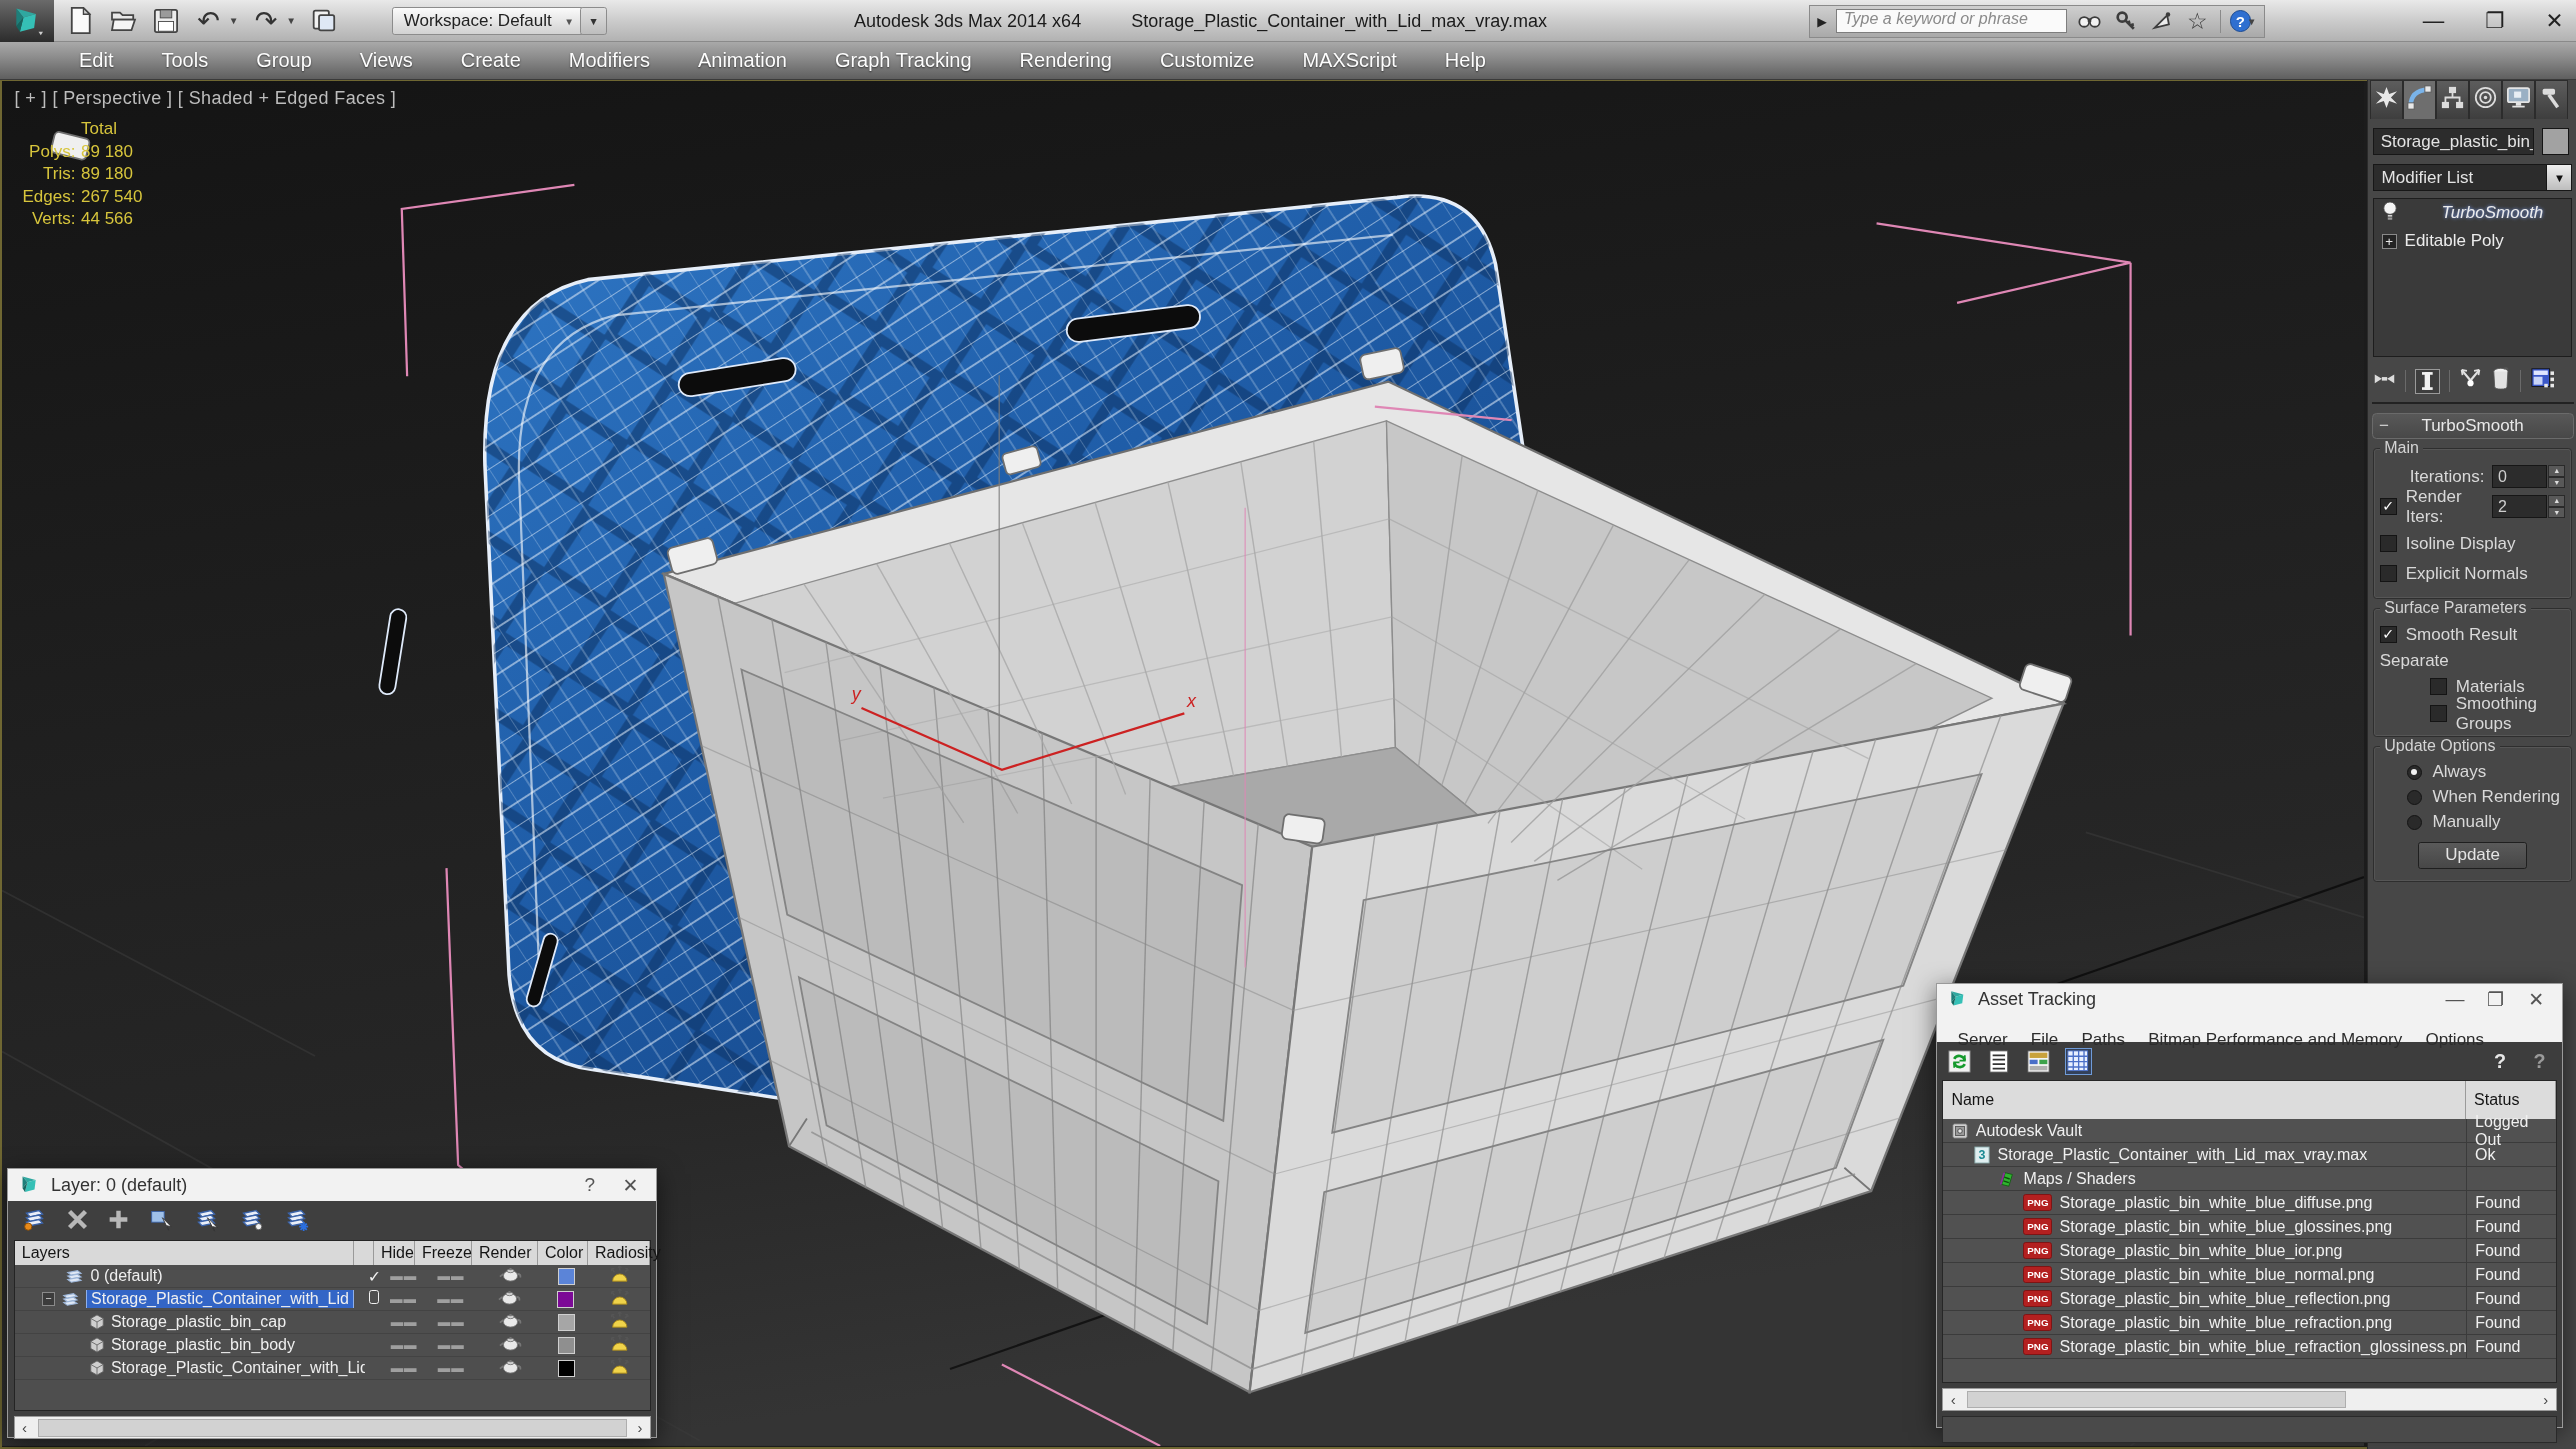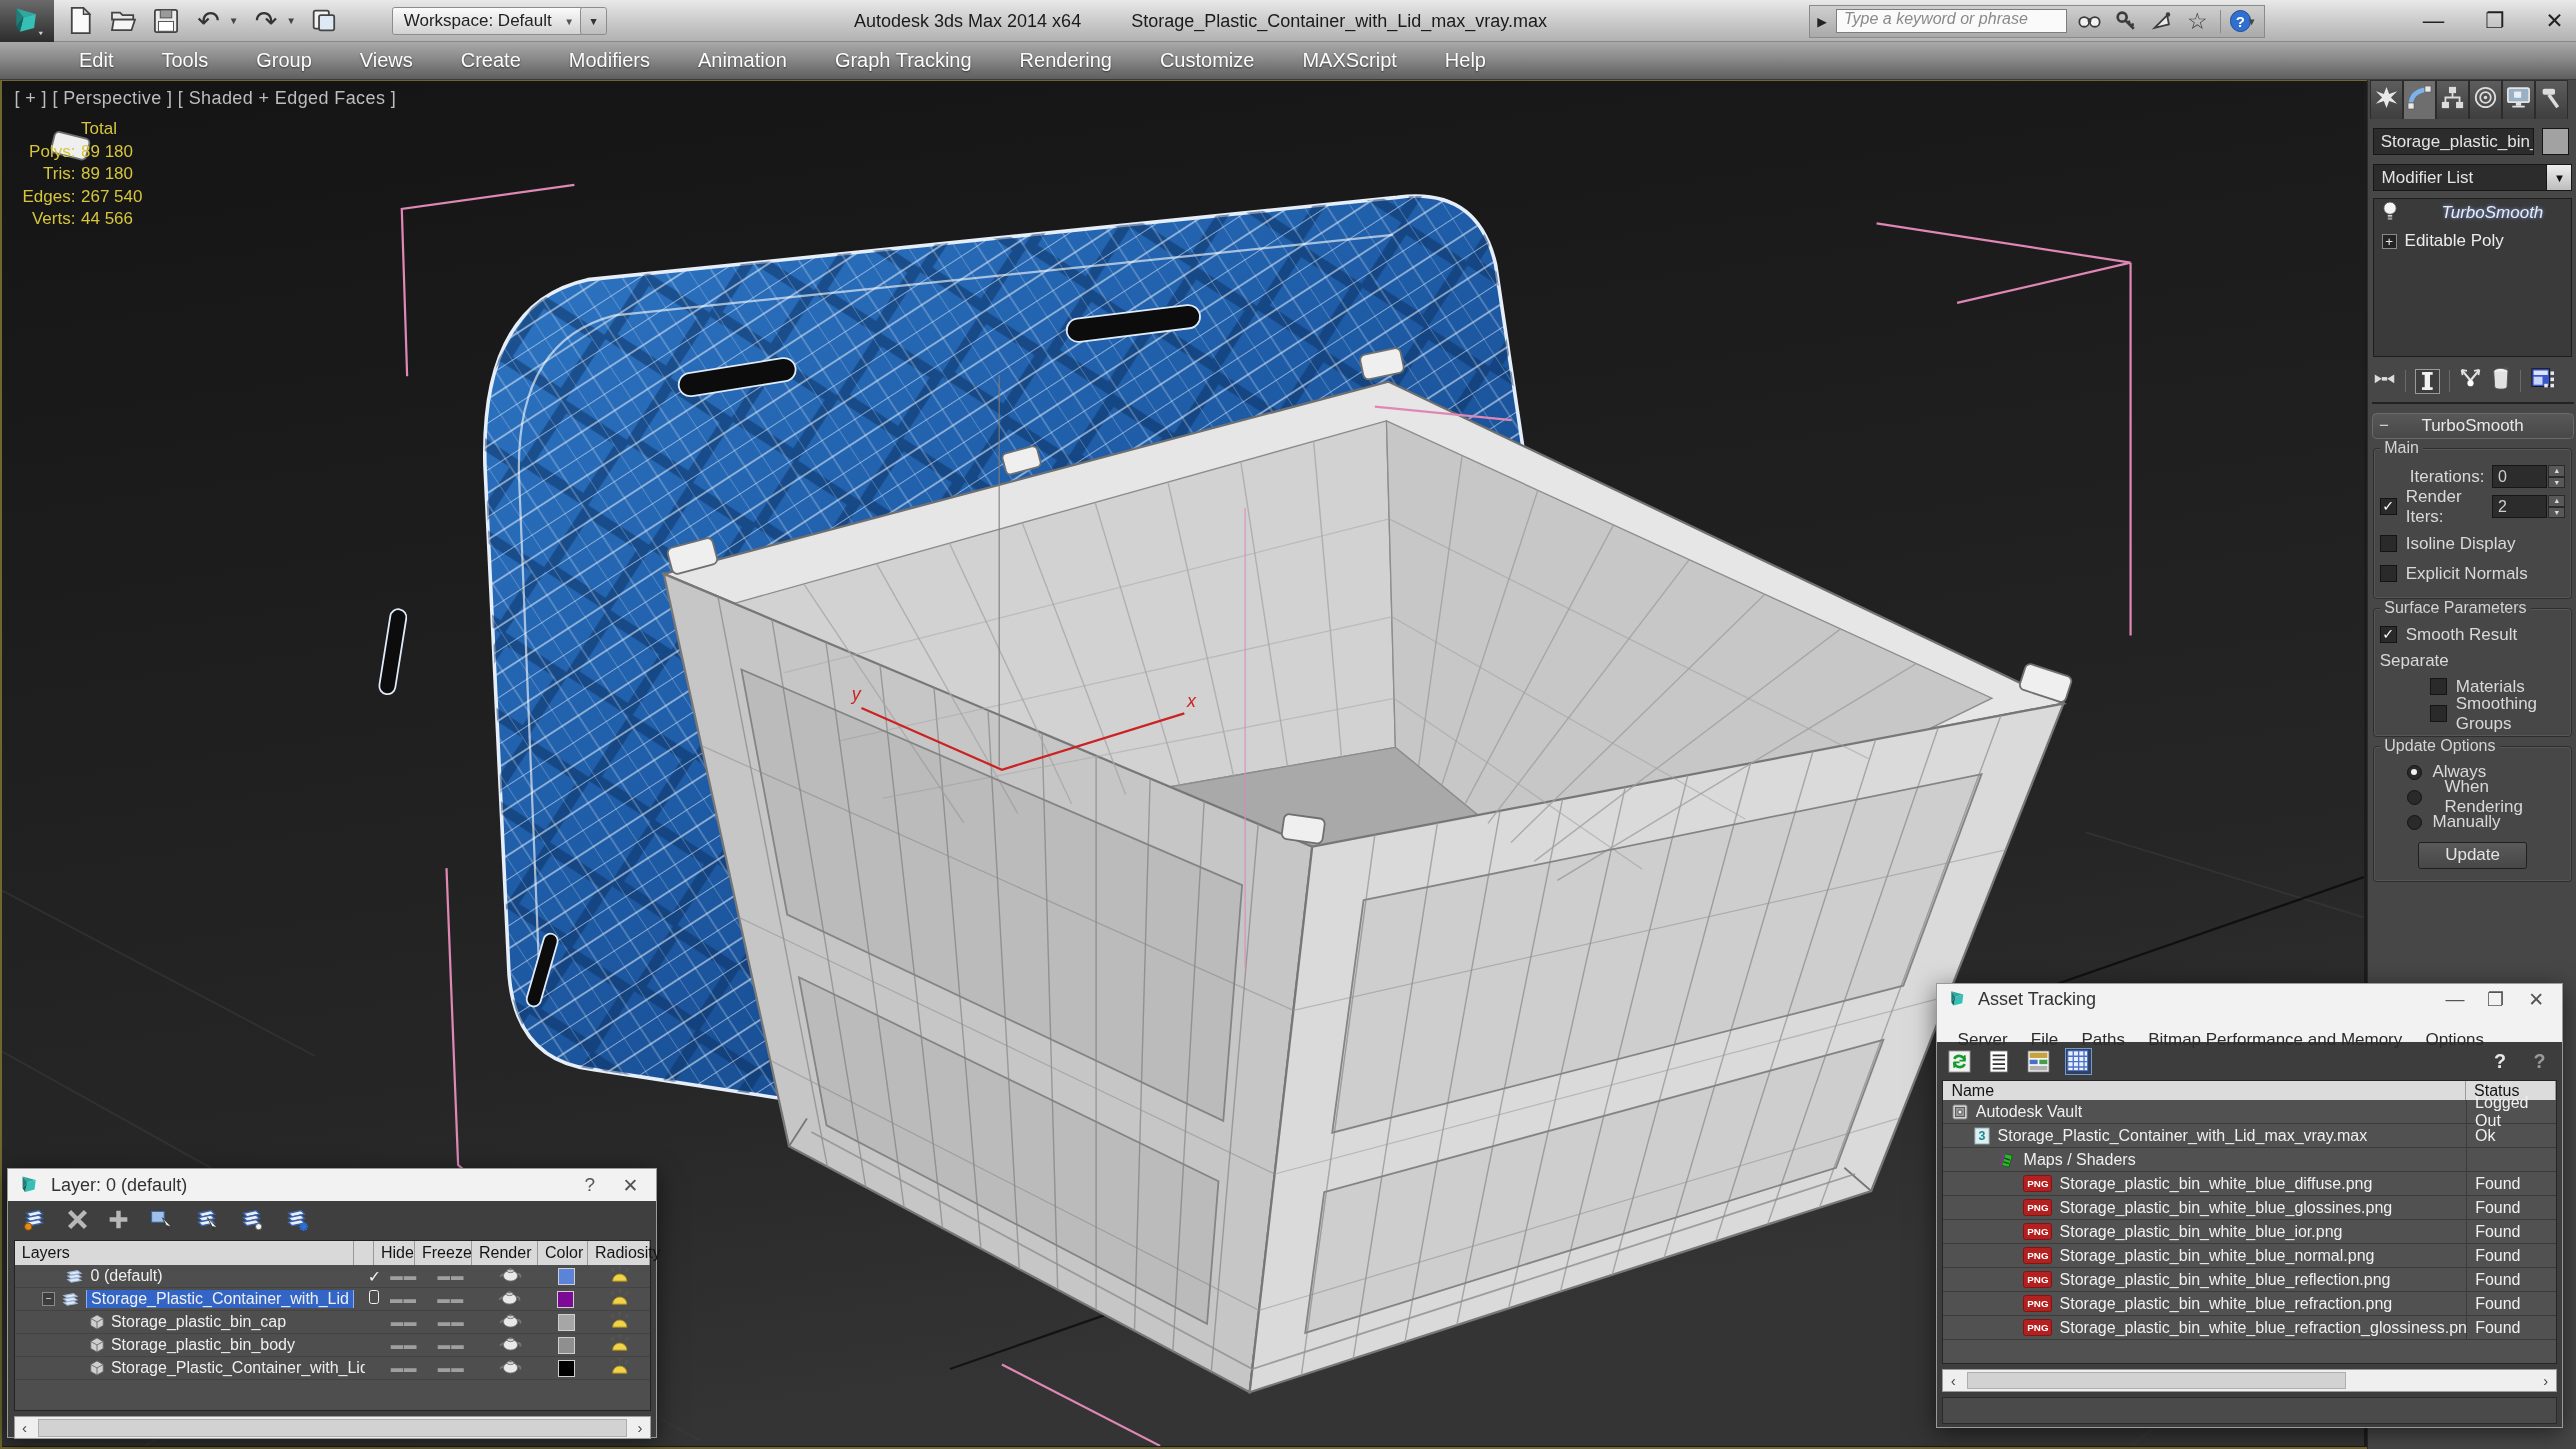--- a/index.html
+++ b/index.html
@@ -124,21 +124,21 @@
   .scr-arr { width:19.7px; text-align:center; color:#444; font-size:15px; }
 
   #assetdlg { left:1936px; top:983px; width:627px; height:445px; background:#3d3d3d; }
   #asset-menus { height:28px; background:#f2f2f2; display:flex; align-items:center; padding:0 9px; gap:0; }
   #asset-menus .mi { padding:0 11.6px; font-size:17px; color:#2c2c2c;margin-top:24px; }
   #asset-toolbar { height:38px; background:#3d3d3d; display:flex; align-items:center; gap:12.5px; padding:0 9px; }
   .at-ic { width:27px; height:27px; display:flex; align-items:center; justify-content:center; }
   .at-ic.active { border:0.9px solid #6f9bd8; background:#33415a; }
   #asset-toolbar .grow { flex:1; }
   #asset-grid { margin:0 5.4px; border:0.9px solid #262626; background:#515151; }
-  #asset-header { display:flex; height:19px; background:#dcdcdc; font-size:16px; color:#141414; }
+  #asset-header { display:flex; height:38px; background:#dcdcdc; font-size:16px; color:#141414; }
   #asset-header .hc { display:flex; align-items:center; padding:0 8px; border-right:0.9px solid #9a9a9a; }
   .arow { display:flex; height:24px; align-items:center; border-bottom:0.9px solid #3b3b3b; color:#f0f0f0; font-size:16px; }
   .arow .nm { display:flex; align-items:center; gap:7.2px; overflow:hidden; white-space:nowrap; }
   .arow .st { border-left:0.9px solid #3b3b3b; align-self:stretch; display:flex; align-items:center; padding:0 8px; }
   .png-badge { width:29px; height:17px; background:#b32020; border-radius:2.7px; color:#fff; font-size:9.8px;
     font-weight:bold; display:flex; align-items:center; justify-content:center; flex:none; border:0.9px solid #7e1414; }
   #asset-hscroll { margin:5.4px 5.4px 0 5.4px; height:22.4px; background:#efefef; border:0.9px solid #9a9a9a; display:flex; align-items:center; }
   #asset-hscroll .thumb { width:62%; height:17px; background:#d2d2d2; border:0.9px solid #aeaeae; margin-left:3.6px; }
   #asset-status { margin:5.4px; height:27px; background:#4a4a4a; border:0.9px solid #2a2a2a; }
 </style>
@@ -591,21 +591,21 @@
 
     <div class="groupbox">
       <div class="gb-label">Update Options</div>
       <div id="update-radios" style="padding-left:27px;">
           <div class="ctl-row" style="height: 25px;">
             <span class="radio">
               <span class="dot"></span>
             </span>
             <span>Always</span>
           </div>
-          <div class="ctl-row" style="height: 25px; gap: 12px;">
+          <div class="ctl-row" style="height: 25px;">
             <span class="radio"></span>
             <span>When Rendering</span>
           </div>
           <div class="ctl-row" style="height: 25px;">
             <span class="radio"></span>
             <span>Manually</span>
           </div>
         </div>
       <div id="update-btn">Update</div>
     </div>

